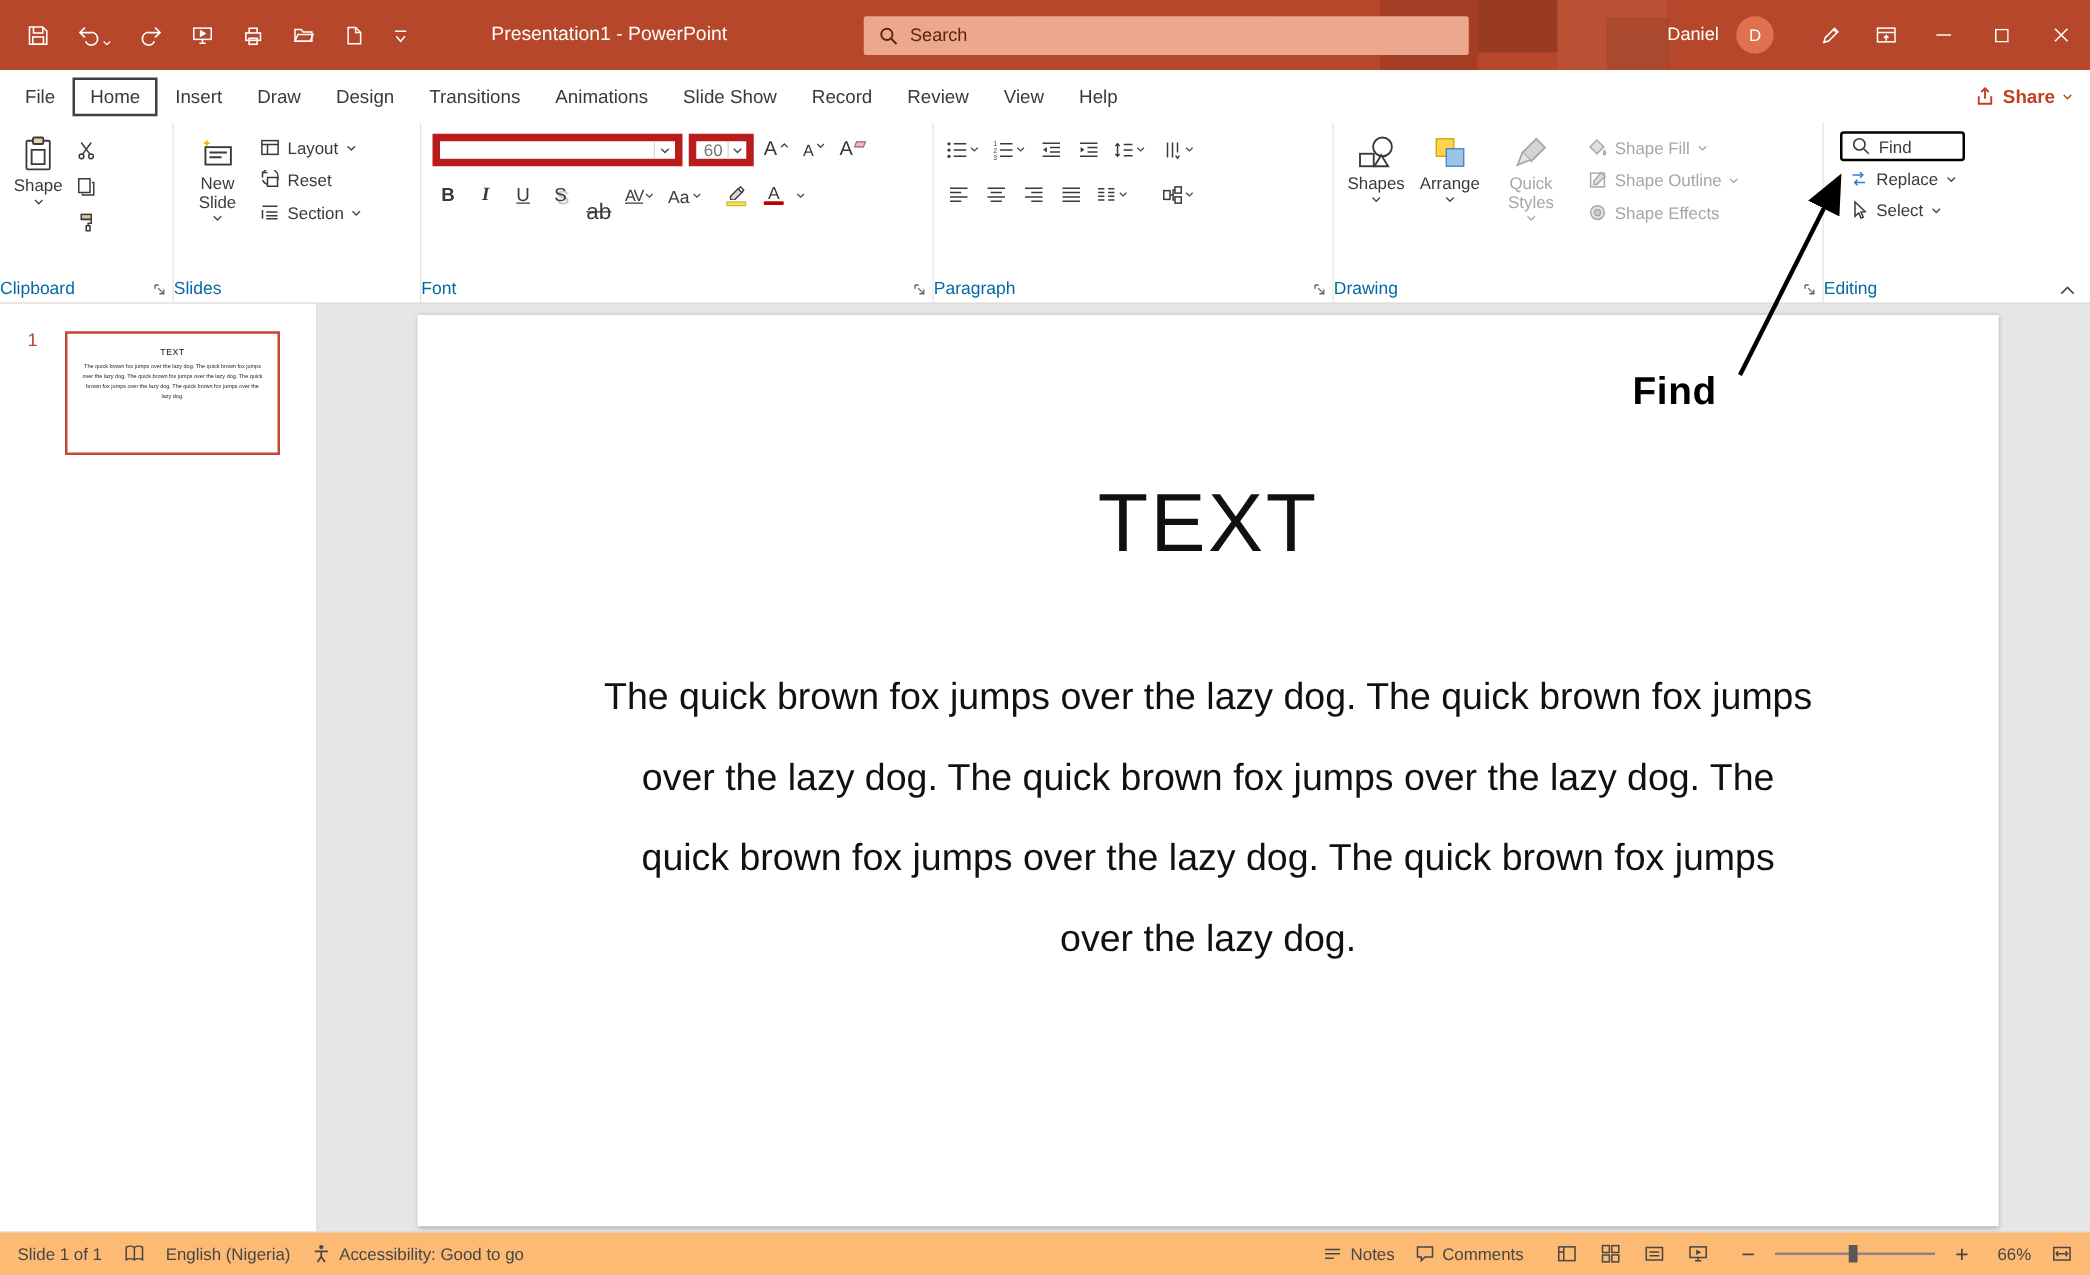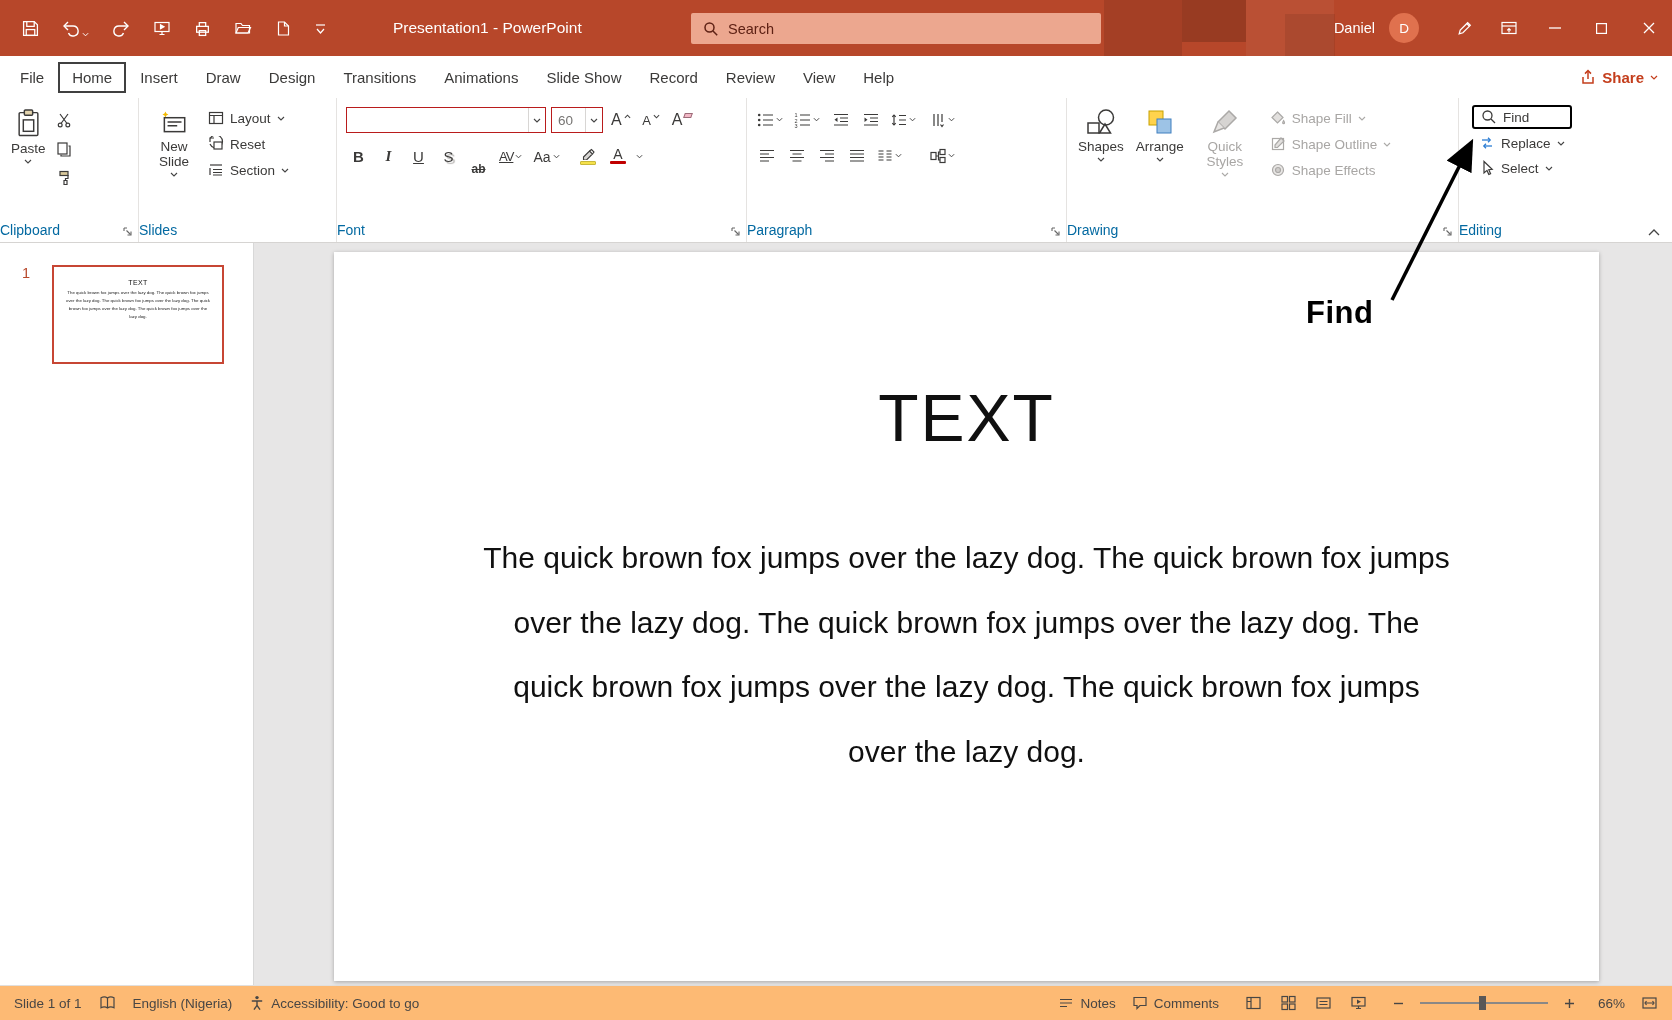--- a/index.html
+++ b/index.html
@@ -6,21 +6,21 @@
   html,body{width:1672px;height:1020px;}
   body{font-family:"Liberation Sans",sans-serif;color:#3B3A39;background:#fff;position:relative;overflow:hidden;}
   svg{display:block;}
 
   
   .titlebar{height:56px;background:#B7472A;position:relative;display:flex;align-items:center;color:#fff;}
   .deco{position:absolute;top:0;z-index:1;}
   .qat{display:flex;align-items:center;gap:23px;padding-left:22px;position:relative;z-index:2;}
   .qbtn{display:flex;align-items:flex-end;gap:2px;}
   .title-label{font-size:15.5px;margin-left:66px;white-space:nowrap;position:relative;z-index:2;}
-  .searchbox{position:absolute;left:691px;top:13px;width:410px;height:31px;background:#ECA78F;border-radius:2px;display:flex;align-items:center;padding-left:12px;gap:9px;z-index:2;}
+  .searchbox{position:absolute;left:691px;top:13px;width:484px;height:31px;background:#ECA78F;border-radius:2px;display:flex;align-items:center;padding-left:12px;gap:9px;z-index:2;}
   .searchbox input{border:none;background:transparent;outline:none;font-size:14.5px;color:#5E2114;width:300px;font-family:inherit;}
   .searchbox input::placeholder{color:#5E2114;opacity:1;}
   .tb-right{position:absolute;right:0;top:0;height:100%;display:flex;align-items:center;z-index:2;}
   .user-name{font-size:14.5px;margin-right:14px;}
   .avatar{width:30px;height:30px;border-radius:50%;background:#E0714E;display:flex;align-items:center;justify-content:center;font-size:13.5px;margin-right:24px;}
   .tb-ico{width:44px;height:56px;display:flex;align-items:center;justify-content:center;}
   .winbtn{width:47px;height:56px;display:flex;align-items:center;justify-content:center;}
 
   
   .tabsbar{height:42px;display:flex;align-items:center;background:#fff;position:relative;font-size:15px;color:#3B3A39;padding-left:6px;}
@@ -35,21 +35,21 @@
   .glabel{position:absolute;bottom:4px;left:0;right:0;text-align:left;font-size:14px;color:#0369a1;}
   .launcher{position:absolute;right:5px;bottom:5px;}
   .bigbtn{display:flex;flex-direction:column;align-items:center;gap:3px;padding:3px 6px;font-size:13.5px;text-align:center;}
   .bigbtn .lbl{line-height:15px;max-width:48px;}
   .bigbtn.wide .lbl{max-width:58px;}
   .smallcol{display:flex;flex-direction:column;gap:4px;padding-top:2px;}
   .srow{display:flex;align-items:center;gap:6px;font-size:13.5px;padding:3px 4px;white-space:nowrap;}
   .iconbtn{display:inline-flex;align-items:center;justify-content:center;min-width:25px;height:25px;padding:0 3px;gap:2px;}
   .fontcol{display:flex;flex-direction:column;gap:11px;padding:2px 4px;}
   .frow{display:flex;align-items:center;gap:5px;}
-  .combo{height:26px;border:1px solid #b91c1c;display:flex;align-items:center;background:#fff;}
+  .combo{height:26px;border:6px solid #b91c1c;display:flex;align-items:center;background:#fff;}
   .combo .cval{padding:0 6px;font-size:13.5px;min-width:24px;}
   .combo .carr{width:17px;height:100%;display:flex;align-items:center;justify-content:center;border-left:1px solid #D8D6D4;}
   .letter{font-size:15px;font-weight:700;line-height:1;}
   .disabled{color:#A8A6A4;}
   .para{display:flex;gap:8px;padding:2px 2px;}
   .pcol{display:flex;flex-direction:column;gap:11px;}
   .edit-col{display:flex;flex-direction:column;gap:3px;padding-left:8px;padding-top:0;}
   .edit-row{display:flex;align-items:center;gap:6px;font-size:13.5px;padding:3px 7px;}
   .find-box{border:2px solid #000;border-radius:3px;padding:2px 12px 2px 7px;}
   .collapse-area{flex:1;position:relative;}
@@ -222,21 +222,21 @@
 
 <div class="ribbon">
 
   <div class="rgroup" style="width:138px;">
     <div class="bigbtn">
       <svg width="27" height="30" viewBox="0 0 26 28" fill="none" stroke="#3B3A39" stroke-width="1.4">
           <rect x="4" y="4" width="18" height="22" rx="1"></rect>
           <rect x="9" y="1.5" width="8" height="5" rx="1" fill="#E3D4AE"></rect>
           <rect x="8" y="11" width="10" height="11" fill="#fff"></rect>
         </svg>
-      <span class="lbl">Paste</span>
+      <span class="lbl">Shape</span>
       <svg width="8" height="5" viewBox="0 0 8 5" fill="none" stroke="#444" stroke-width="1.1">
           <path d="M1 1l3 3 3-3"></path>
         </svg>
     </div>
     <div class="smallcol">
       <span class="iconbtn">
         <svg width="16" height="16" viewBox="0 0 15 16" fill="none" stroke="#3B3A39" stroke-width="1.2">
             <path d="M3.5 2l7 9.5M11.5 2l-7 9.5"></path>
             <circle cx="3.7" cy="13" r="1.9"></circle>
             <circle cx="11.3" cy="13" r="1.9"></circle>
@@ -355,21 +355,21 @@
         <span class="iconbtn">
             <span class="letter" style="font-style:italic;font-family:'Liberation Serif',serif;">I</span>
           </span>
         <span class="iconbtn">
             <span class="letter" style="text-decoration:underline;font-weight:400;">U</span>
           </span>
         <span class="iconbtn">
             <span class="letter" style="font-weight:400;text-shadow:2px 2px 1px #b5b3b1;">S</span>
           </span>
         <span class="iconbtn">
-            <span class="letter" style="font-weight:700;text-decoration:line-through;font-size:12px;margin-top:25px;">ab</span>
+            <span class="letter" style="font-weight:400;text-decoration:line-through;font-size:18px;margin-top:25px;">ab</span>
           </span>
         <span class="iconbtn">
             <span class="letter" style="font-weight:400;font-size:13px;letter-spacing:-1px;text-decoration:underline;">AV</span>
             <svg width="7" height="5" viewBox="0 0 8 5" fill="none" stroke="#444" stroke-width="1.1">
               <path d="M1 1l3 3 3-3"></path>
             </svg>
           </span>
         <span class="iconbtn">
             <span class="letter" style="font-weight:400;font-size:14px;">Aa</span>
             <svg width="7" height="5" viewBox="0 0 8 5" fill="none" stroke="#444" stroke-width="1.1">

